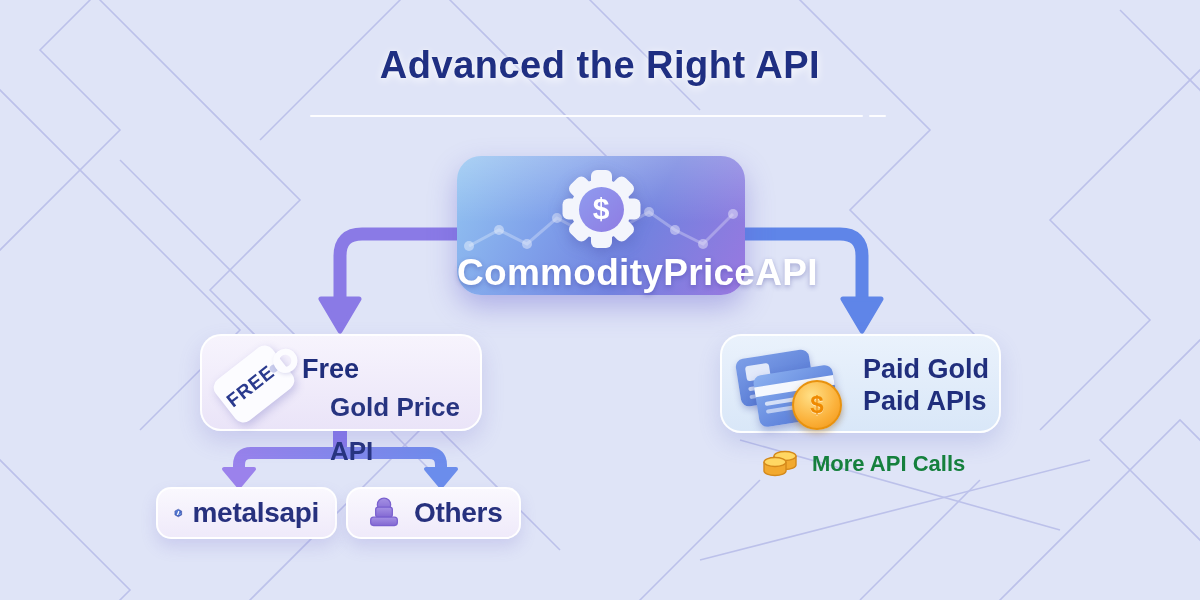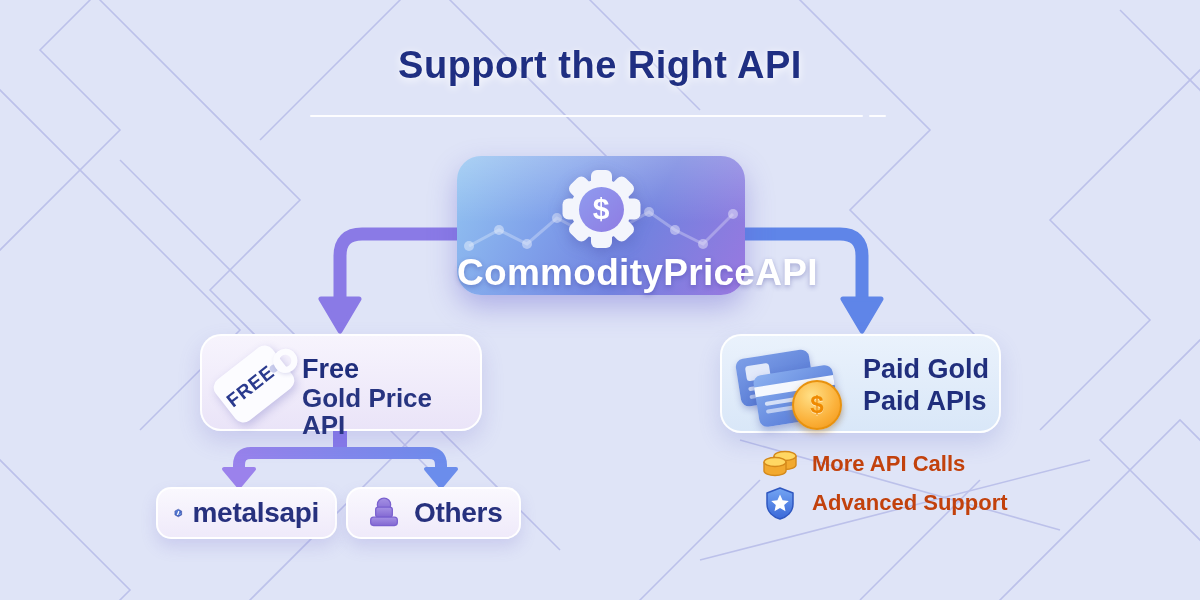--- a/index.html
+++ b/index.html
@@ -42,21 +42,21 @@
     background:linear-gradient(135deg,#8f9bef,#8f7ce3);border-radius:50%;
     display:flex;align-items:center;justify-content:center;}
   .gear .disc span{color:#fff;font-size:30px;font-weight:bold;line-height:1;}
 
   
   .free-card{position:absolute;left:200px;top:334px;width:282px;height:97px;border-radius:21px;z-index:4;
     background:linear-gradient(180deg,#f7f4fd 0%,#eae4f8 100%);
     border:2px solid rgba(255,255,255,.95);box-shadow:0 10px 22px rgba(110,100,200,.20);box-sizing:border-box;}
   .free-text{position:absolute;left:100px;top:18px;color:#202e7c;}
   .free-line1{font-size:27px;font-weight:bold;line-height:31px;}
-  .free-line2{font-size:26px;font-weight:600;line-height:27px;color:#273480;}
+  .free-line2{font-size:26px;font-weight:600;line-height:44px;color:#273480;margin-left:28px;}
 
   
   .tag{position:absolute;left:16px;top:22px;width:72px;height:52px;background:#fcfcff;border-radius:10px;
     transform:rotate(-38deg);box-shadow:0 4px 9px rgba(90,85,180,.28);
     display:flex;align-items:center;justify-content:center;}
   .tag-ring{position:absolute;right:-15px;top:50%;margin-top:-11px;width:12px;height:12px;border:6px solid #fcfcff;
     border-radius:50%;box-shadow:0 2px 4px rgba(90,85,180,.2);}
   .tag-hole{position:absolute;right:7px;top:50%;margin-top:-4px;width:8px;height:8px;background:#c9cdec;border-radius:50%;}
   .tag-label{font-size:19px;font-weight:bold;color:#2a3a8e;letter-spacing:1px;margin-right:8px;}
 
@@ -90,21 +90,21 @@
   .coin{position:absolute;left:62px;top:42px;width:46px;height:46px;border-radius:50%;
     background:radial-gradient(circle at 38% 30%,#ffe087,#fbb23c 58%,#f29312);
     border:2px solid #e8920e;box-shadow:0 3px 7px rgba(160,100,10,.4);
     display:flex;align-items:center;justify-content:center;}
   .coin span{font-size:24px;font-weight:bold;color:#ef8a00;text-shadow:0 1px 0 rgba(255,255,255,.55);}
 
   
   .feature{position:absolute;left:762px;display:flex;align-items:center;gap:14px;z-index:4;}
   .feature-1{top:446px;}
   .feature-2{top:485px;}
-  .feature-label{font-size:22px;font-weight:bold;color:#c2410c;text-align:center;}
+  .feature-label{font-size:22px;font-weight:bold;color:#15803d;text-align:center;}
   .feature-icon{width:36px;height:36px;display:flex;align-items:center;justify-content:center;}
 </style>
 </head>
 <body>
 
 <div class="canvas">
 
   <svg class="bg-pattern" width="1200" height="600" viewBox="0 0 1200 600">
     <g fill="none" stroke="#aeb3e5" stroke-width="1.6" opacity="0.7">
       <path d="M-20 270 L120 130 L40 50 L120 -30"></path>
@@ -121,21 +121,21 @@
       <path d="M120 160 L430 470"></path>
       <path d="M200 650 L430 420 L560 550"></path>
       <path d="M600 640 L760 480"></path>
       <path d="M700 560 L1090 460"></path>
       <path d="M740 440 L1060 530"></path>
       <path d="M960 640 L1180 420 L1260 500"></path>
       <path d="M860 600 L980 480"></path>
     </g>
   </svg>
 
-  <div class="title">Support the Right API</div>
+  <div class="title">Advanced the Right API</div>
   <div class="divider"></div>
   <div class="divider-dash"></div>
 
   <svg class="arrows" width="1200" height="600" viewBox="0 0 1200 600">
     <defs>
       <linearGradient id="subGrad" gradientUnits="userSpaceOnUse" x1="224" y1="452" x2="456" y2="452">
         <stop offset="0" stop-color="#9b82ec"></stop>
           <stop offset="1" stop-color="#6b8dec"></stop>
       </linearGradient>
     </defs>
@@ -265,29 +265,14 @@
           <path d="M12 8 v9 a11 4.5 0 0 0 22 0 v-9" fill="#f2a92f"></path>
           <ellipse cx="23" cy="8" rx="11" ry="4.5" fill="#ffd763"></ellipse>
           <path d="M2 14 v9 a11 4.5 0 0 0 22 0 v-9" fill="#f2a92f"></path>
           <ellipse cx="13" cy="14" rx="11" ry="4.5" fill="#ffd763"></ellipse>
         </g>
       </svg>
     </span>
     <span class="feature-label">More API Calls</span>
   </div>
 
-  <div class="feature feature-2">
-    <span class="feature-icon">
-      <svg width="34" height="34" viewBox="0 0 34 34">
-        <defs>
-          <linearGradient id="badgeGrad" x1="0" y1="0" x2="0" y2="1">
-            <stop offset="0" stop-color="#74a5f3"></stop>
-              <stop offset="1" stop-color="#3a68d8"></stop>
-          </linearGradient>
-        </defs>
-        <path d="M17 2 L30 7 V18 C30 26 24 31 17 33 C10 31 4 26 4 18 V7 Z" fill="url(#badgeGrad)" stroke="#2f57c0" stroke-width="1.5" stroke-linejoin="round"></path>
-        <path d="M17 8.5 L19.6 14.2 L25.8 14.9 L21.2 19.1 L22.5 25.2 L17 22.1 L11.5 25.2 L12.8 19.1 L8.2 14.9 L14.4 14.2 Z" fill="#ffffff"></path>
-      </svg>
-    </span>
-    <span class="feature-label">Advanced Support</span>
-  </div>
 
 </div>
 
 </body></html>

